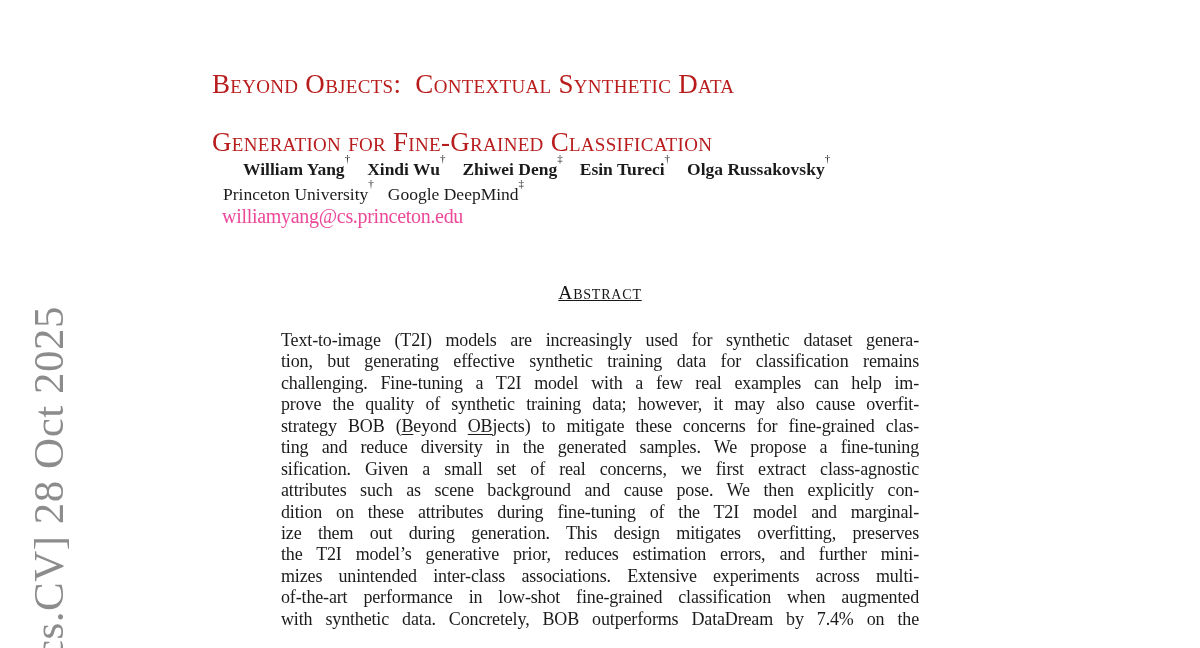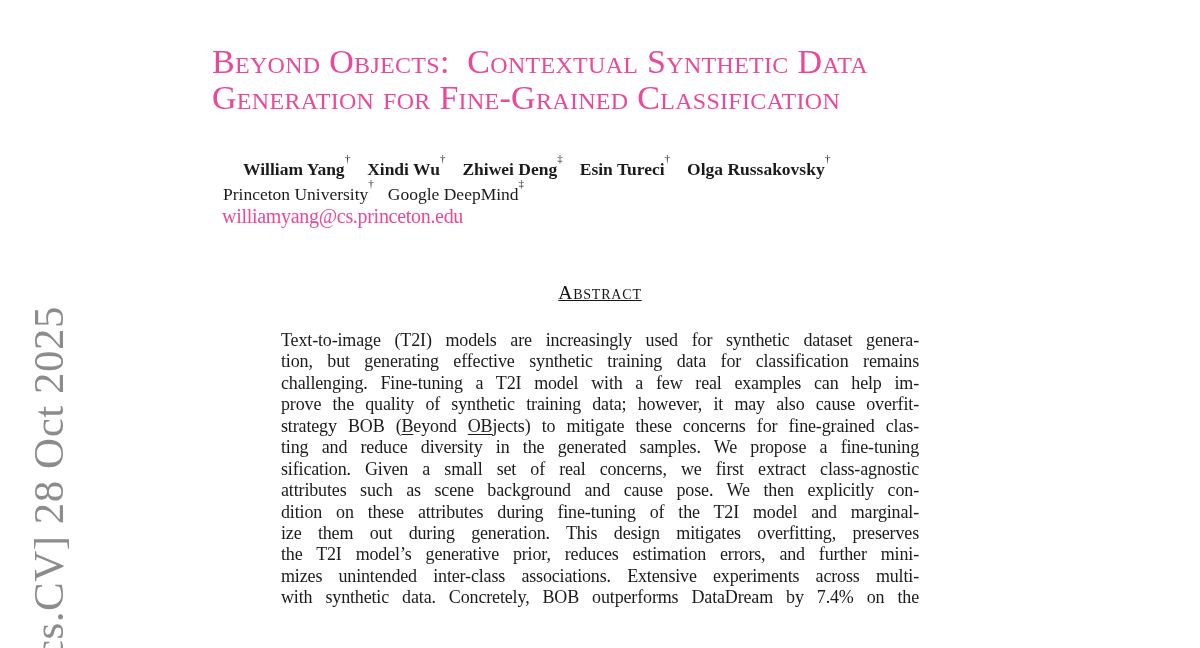--- a/index.html
+++ b/index.html
@@ -24,25 +24,26 @@
     font-size: 43px;
     line-height: 1;
     color: #8c8c8c;
     white-space: pre;
     letter-spacing: 0.5px;
   }
 
   .title-block { position: absolute; left: 212px; top: 44px; }
   .title-line {
     font-variant: small-caps;
-    font-size: 34px;
+    font-size: 27px;
     line-height: 36px;
     letter-spacing: 0.3px;
     white-space: pre;
-    color: #ec4899;
+    color: #b91c1c;
+    margin-top: 22px;
   }
 
   .authors {
     position: absolute; left: 223px; top: 158px;
     font-size: 17.5px; font-weight: bold; line-height: 22px; white-space: pre; margin-left: 20px;
   }
   .author { margin-right: 17px; }
   .authors sup, .affils sup {
     font-size: 11px; line-height: 0; position: relative; top: -6px; font-weight: normal;
   }
@@ -110,16 +111,17 @@
       <div class="abs-line"><span>challenging. Fine-tuning a T2I model with a few real examples can help im-</span></div>
       <div class="abs-line"><span>prove the quality of synthetic training data; however, it may also cause overfit-</span></div>
       <div class="abs-line"><span>strategy BOB (</span><span class="u">B</span><span>eyond </span><span class="u">OB</span><span>jects) to mitigate these concerns for fine-grained clas-</span></div>
       <div class="abs-line"><span>ting and reduce diversity in the generated samples. We propose a fine-tuning</span></div>
       <div class="abs-line"><span>sification. Given a small set of real concerns, we first extract class-agnostic</span></div>
       <div class="abs-line"><span>attributes such as scene background and cause pose. We then explicitly con-</span></div>
       <div class="abs-line"><span>dition on these attributes during fine-tuning of the T2I model and marginal-</span></div>
       <div class="abs-line"><span>ize them out during generation. This design mitigates overfitting, preserves</span></div>
       <div class="abs-line"><span>the T2I model’s generative prior, reduces estimation errors, and further mini-</span></div>
       <div class="abs-line"><span>mizes unintended inter-class associations. Extensive experiments across multi-</span></div>
+      <div class="abs-line"><span>of-the-art performance in low-shot fine-grained classification when augmented</span></div>
       <div class="abs-line"><span>with synthetic data. Concretely, BOB outperforms DataDream by 7.4% on the</span></div>
     </div>
 
 </div>
 
 </body></html>

